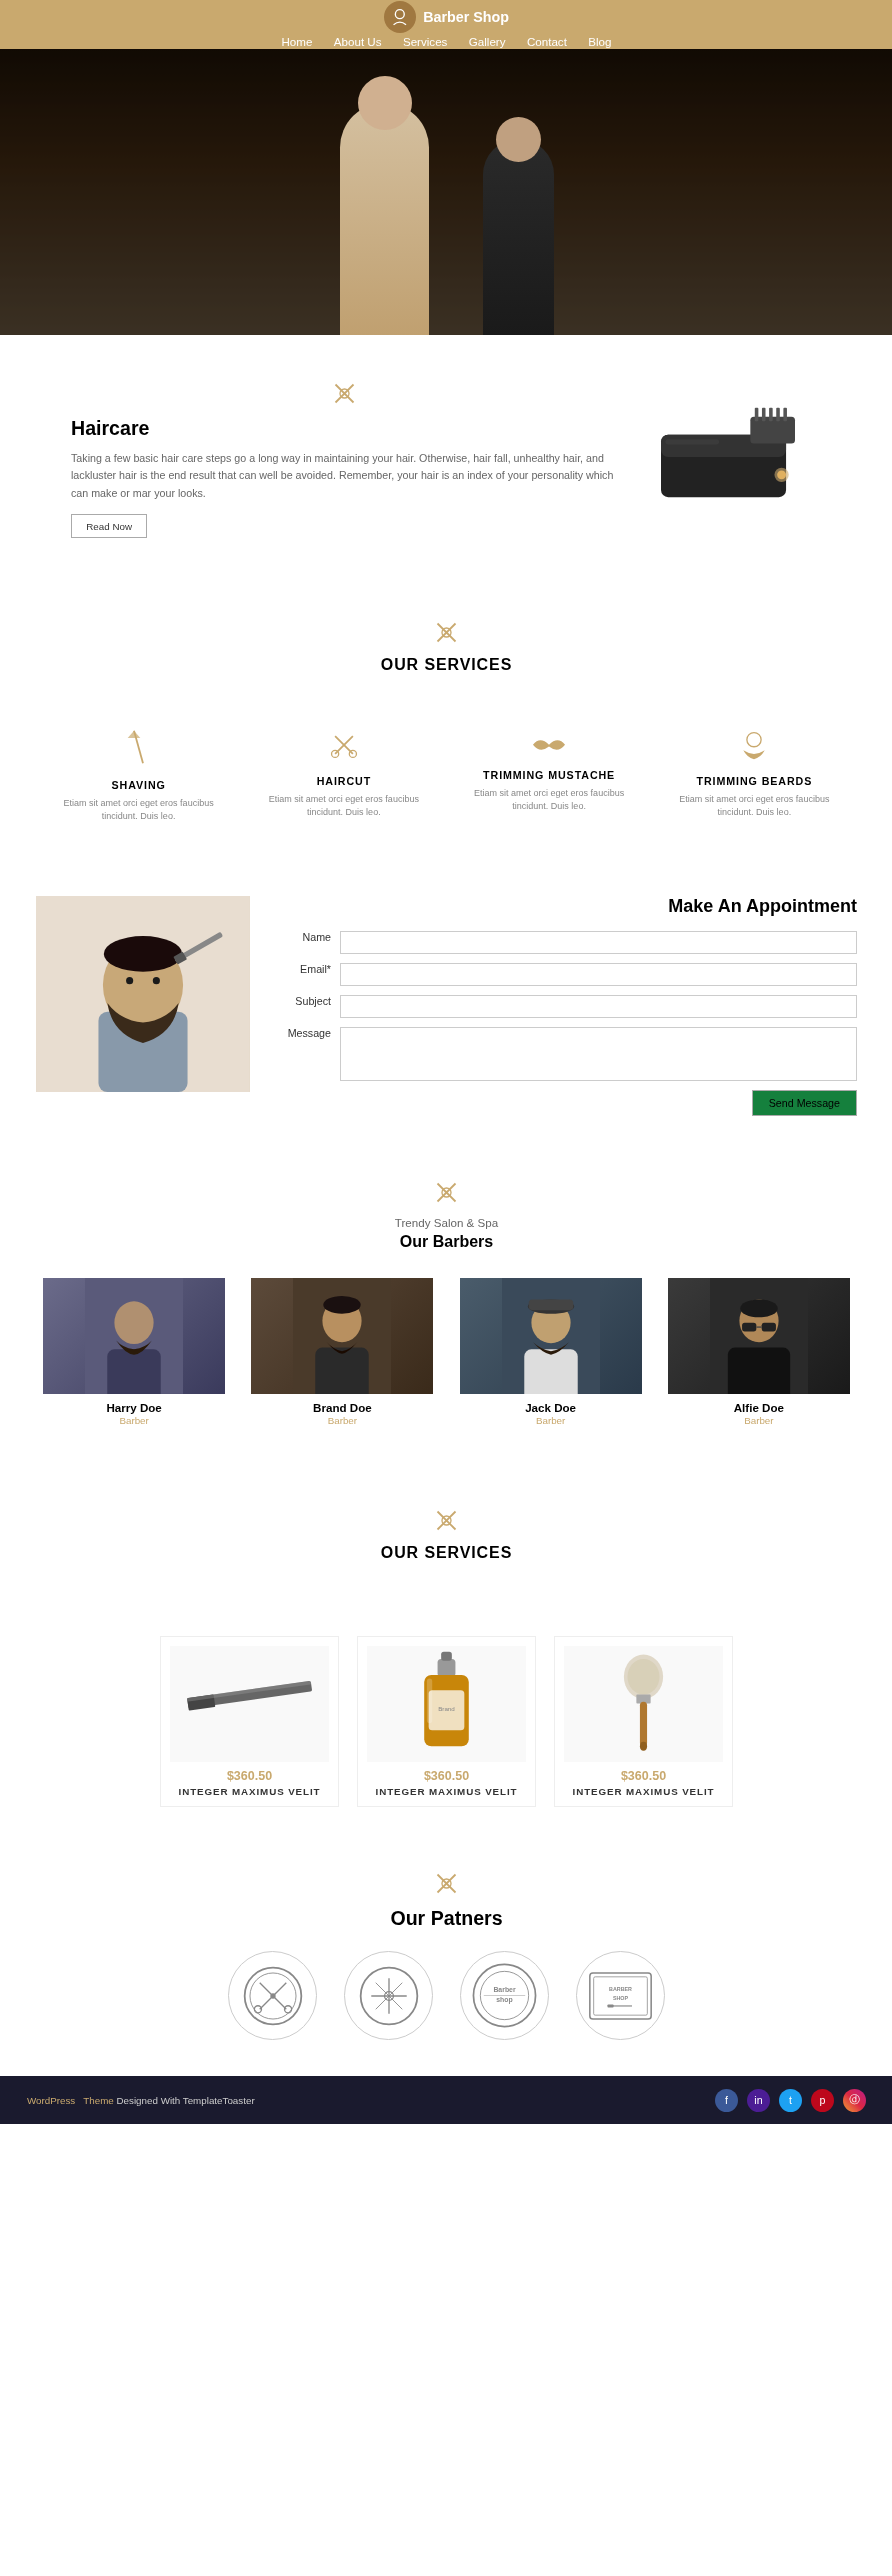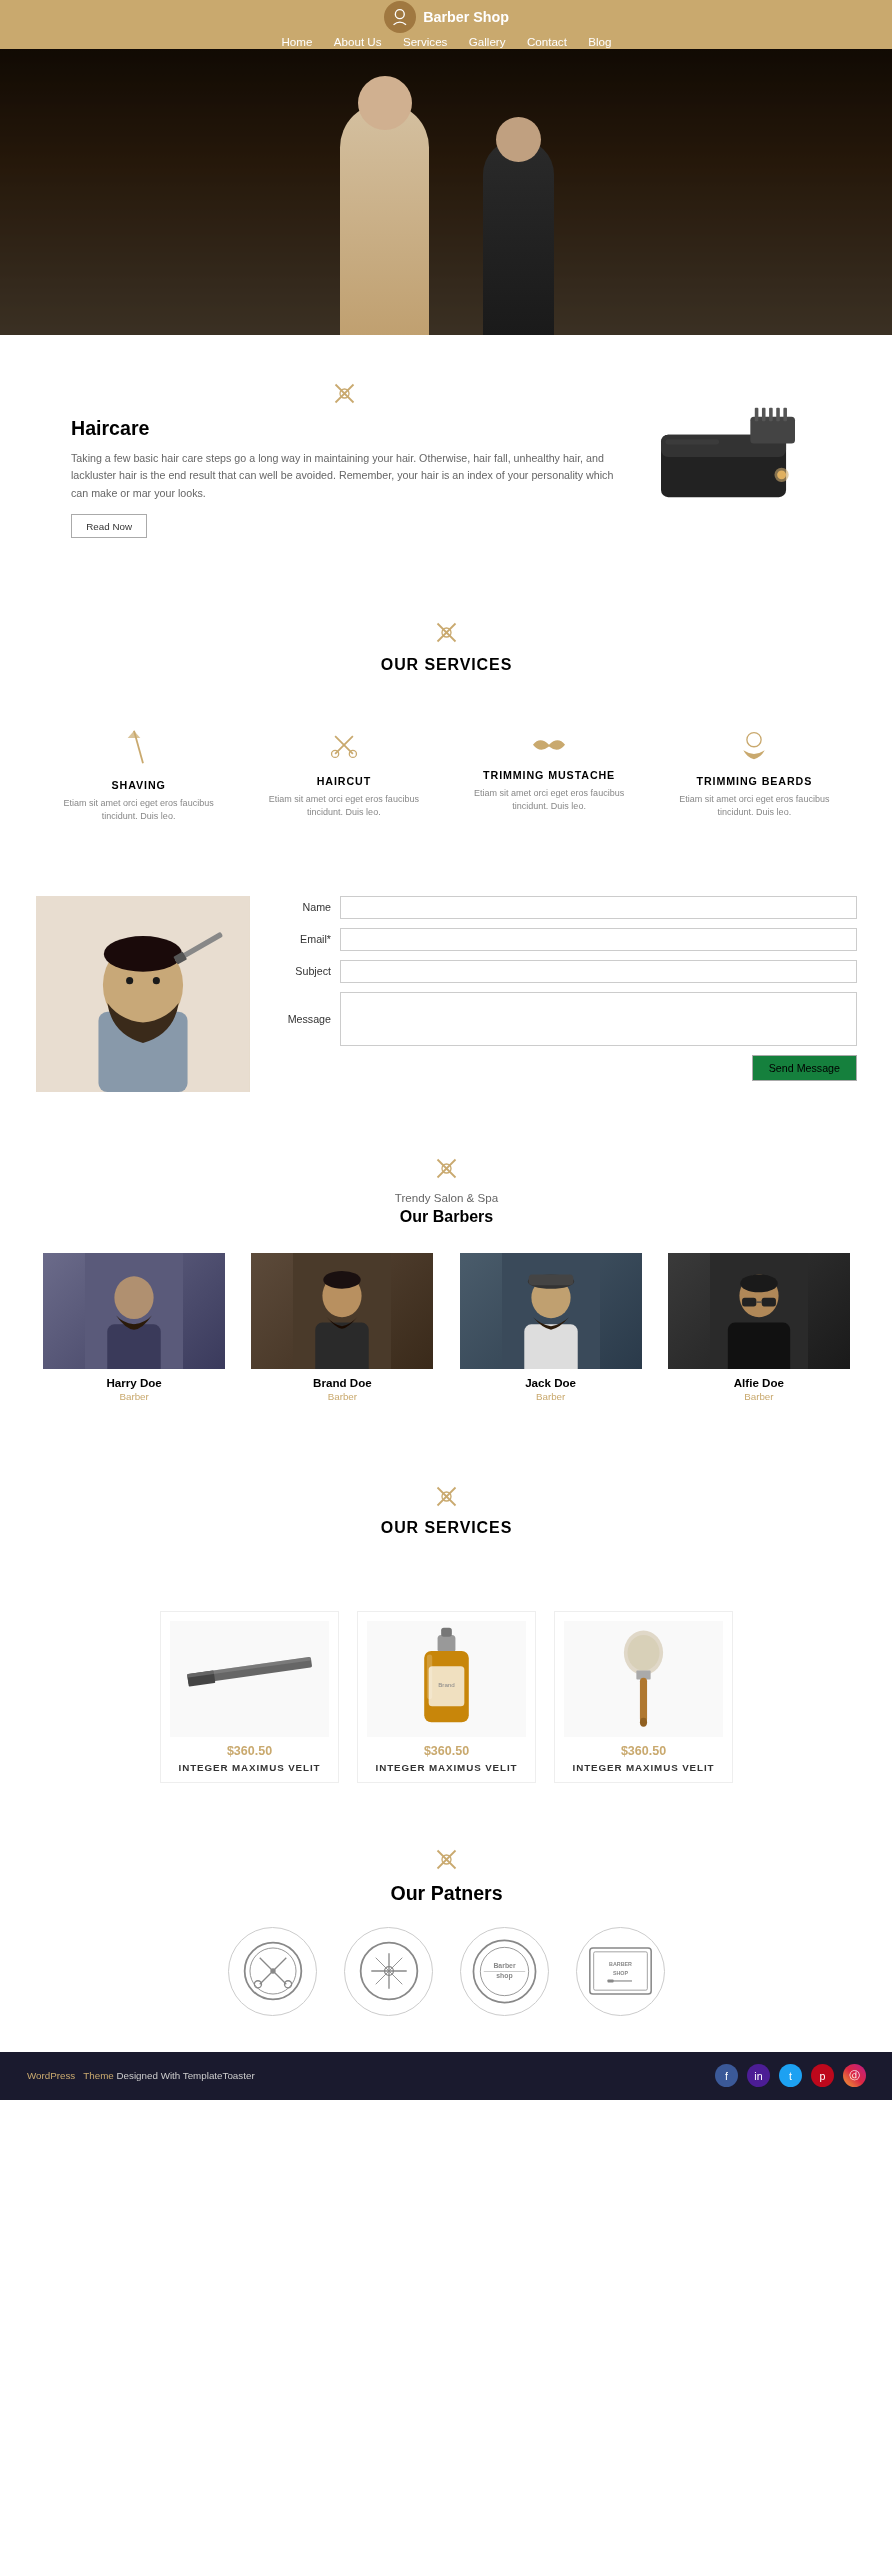--- a/index.html
+++ b/index.html
@@ -126,21 +126,20 @@
     }
     .appointment-form { flex: 1; }
     .appointment-title {
       font-size: 18px;
       font-weight: bold;
       margin-bottom: 14.3px;
       text-align: right;
     }
     .form-row {
       display: flex;
-      align-items: center;
       margin-bottom: 9px;
       gap: 9px;
     }
     .form-label {
       font-size: 10.7px;
       color: #333;
       width: 54px;
       text-align: right;
     }
     .form-input {
@@ -479,20 +478,21 @@
       <ellipse cx="120" cy="65" rx="44" ry="20" fill="#1a0a0a"></ellipse>
 
       <circle cx="105" cy="95" r="4" fill="#1a1a1a"></circle>
       <circle cx="135" cy="95" r="4" fill="#1a1a1a"></circle>
 
       <rect x="155" y="70" width="60" height="6" rx="2" fill="#888" transform="rotate(-30 155 70)"></rect>
       <rect x="155" y="68" width="12" height="10" rx="1" fill="#555" transform="rotate(-30 155 70)"></rect>
     </svg>
   </div>
   <div class="appointment-form">
+    <h2 class="appointment-title">Make An Appointment</h2>
     <div class="form-row">
       <label class="form-label">Name</label>
       <input class="form-input" type="text" style="">
     </div>
     <div class="form-row">
       <label class="form-label">Email*</label>
       <input class="form-input" type="email" style="">
     </div>
     <div class="form-row">
       <label class="form-label">Subject</label>

